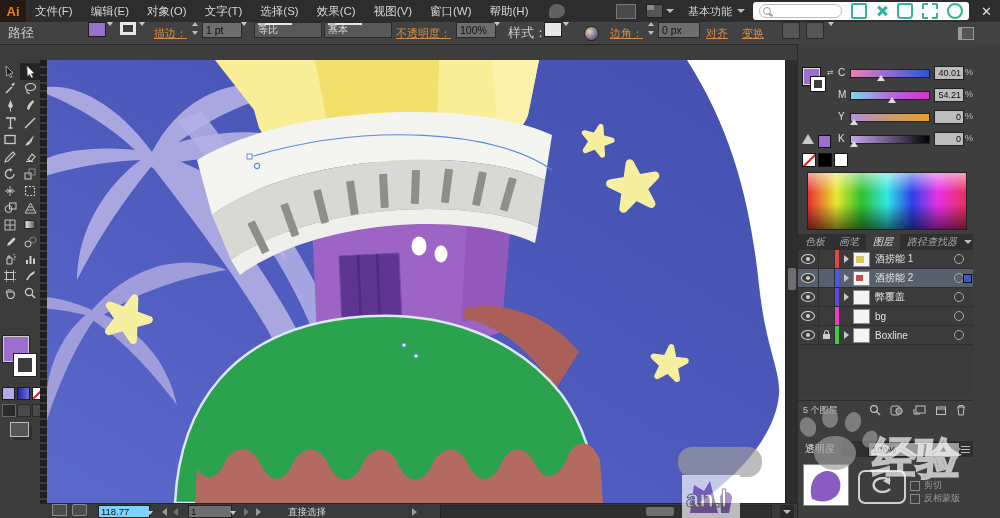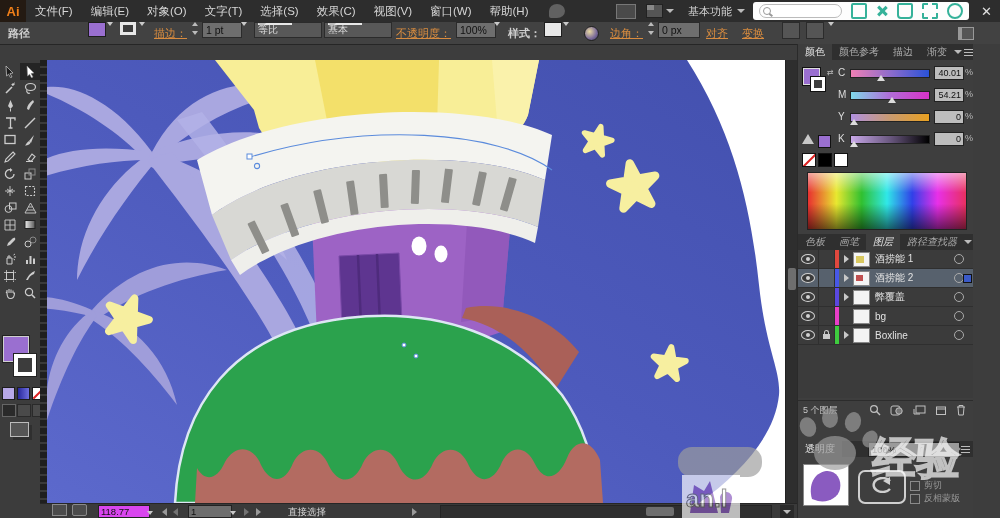--- a/index.html
+++ b/index.html
@@ -26,21 +26,21 @@
   .teal-ic{width:12px;height:12px;border:2px solid #35b29a;border-radius:2px;}
   .teal-ic.dot{border-radius:50%;}
   .teal-ic.x{border:none;position:relative;}
   .teal-ic.x:before,.teal-ic.x:after{content:"";position:absolute;left:5px;top:0;width:2.5px;height:12px;background:#35b29a;}
   .teal-ic.x:before{transform:rotate(45deg);}.teal-ic.x:after{transform:rotate(-45deg);}
   #win-close{color:#e0e0e0;font-size:13px;margin:0 8px 0 2px;}
 
   
   #controlbar{left:0;top:22px;width:1000px;height:22px;background:#424242;border-bottom:1px solid #262626;}
   #controlbar *{position:absolute;top:0;}
-  .cb-label{color:#cfcfcf;line-height:22px;font-size:11px;white-space:nowrap;font-weight:bold;}
+  .cb-label{color:#cfcfcf;line-height:22px;font-size:13px;white-space:nowrap;}
   .cb-orange{color:#d98c3f;text-decoration:underline;line-height:22px;font-size:11px;white-space:nowrap;}
   .swatch{width:16px;height:13px;top:4px;border:1px solid #1e1e1e;}
   .mini-caret{top:9px;width:0;height:0;border-left:3.5px solid transparent;border-right:3.5px solid transparent;border-top:4px solid #c9c9c9;}
   .cb-field{top:3px;height:14px;background:#6e6e6e;border:1px solid #2b2b2b;color:#111;font-size:10.5px;
     line-height:14px;padding:0 3px;white-space:nowrap;}
   .cb-drop{top:3px;height:14px;background:#585858;border:1px solid #2b2b2b;color:#ddd;font-size:10px;line-height:14px;
     display:flex;align-items:center;padding:0 3px;gap:4px;}
   .cb-drop .line{width:34px;height:2px;background:#e8e8e8;position:static;}
   .spin{top:4px;width:7px;height:13px;}
   .spin:before,.spin:after{content:"";position:absolute;left:0;border-left:3.5px solid transparent;border-right:3.5px solid transparent;}
@@ -80,21 +80,21 @@
   
   #ruler-strip{left:40px;top:60px;width:7px;height:443px;background:repeating-linear-gradient(#1f1f1f 0 6px,#3a3a3a 6px 8px);}
   #canvas{left:47px;top:60px;width:738px;height:443px;background:#fff;overflow:hidden;}
   #vscroll{left:785px;top:60px;width:12px;height:443px;background:#2e2e2e;border-left:1px solid #222;}
   #vthumb{position:absolute;left:2px;top:208px;width:8px;height:22px;background:#6e6e6e;border-radius:2px;}
 
   
   #statusbar{left:40px;top:503px;width:757px;height:15px;background:#3a3a3a;border-top:1px solid #262626;}
   #statusbar>*{position:absolute;top:0;}
   .sb-ic{top:2px;width:13px;height:10px;border:1px solid #8a8a8a;background:#4c4c4c;}
-  #zoom-field{left:58px;top:1px;width:46px;height:11px;background:#d946ef;border:1px solid #222;color:#111;
+  #zoom-field{left:58px;top:1px;width:46px;height:11px;background:#7dd3fc;border:1px solid #222;color:#111;
     font-size:9.5px;line-height:11px;padding:0 2px;}
   .tri-r{width:0;height:0;border-top:4px solid transparent;border-bottom:4px solid transparent;border-left:5px solid #9a9a9a;}
   .tri-l{width:0;height:0;border-top:4px solid transparent;border-bottom:4px solid transparent;border-right:5px solid #9a9a9a;}
   #ab-field{left:148px;top:1px;width:38px;height:11px;background:#6e6e6e;border:1px solid #222;color:#111;font-size:9.5px;line-height:11px;padding:0 2px;}
   #sb-tool{left:248px;color:#d8d8d8;font-size:9.5px;line-height:15px;}
   #hscroll{left:400px;top:1px;width:330px;height:13px;background:#2f2f2f;border:1px solid #242424;}
   #hthumb{position:absolute;left:205px;top:1px;width:28px;height:9px;background:#6e6e6e;border-radius:2px;}
   #sb-corner{left:740px;top:1px;width:14px;height:13px;background:#2a2a2a;display:flex;align-items:center;justify-content:center;}
 
   
@@ -560,30 +560,20 @@
       <div id="hthumb"></div>
     </div>
     <div id="sb-corner">
         <span class="caret-d"></span>
       </div>
   </div>
 
   <div id="dock" class="abs">
     <div id="dock-collapse">»</div>
 
-    <div class="ptabs" style="top:0;">
-      <span class="ptab active">颜色</span>
-      <span class="ptab">颜色参考</span>
-      <span class="ptab">描边</span>
-      <span class="ptab">渐变</span>
-      <span class="pmenu">
-          <span class="caret-d"></span>
-          <span class="bars"></span>
-        </span>
-    </div>
 
     <div id="color-panel">
       <div id="cp-fs">
         <div id="cp-fill"></div>
         <div id="cp-stroke"></div>
         <div id="cp-swap">⇄</div>
       </div>
       <div id="cp-warn"></div>
       <div id="cp-warn-chip"></div>
       <div id="cp-chips">

